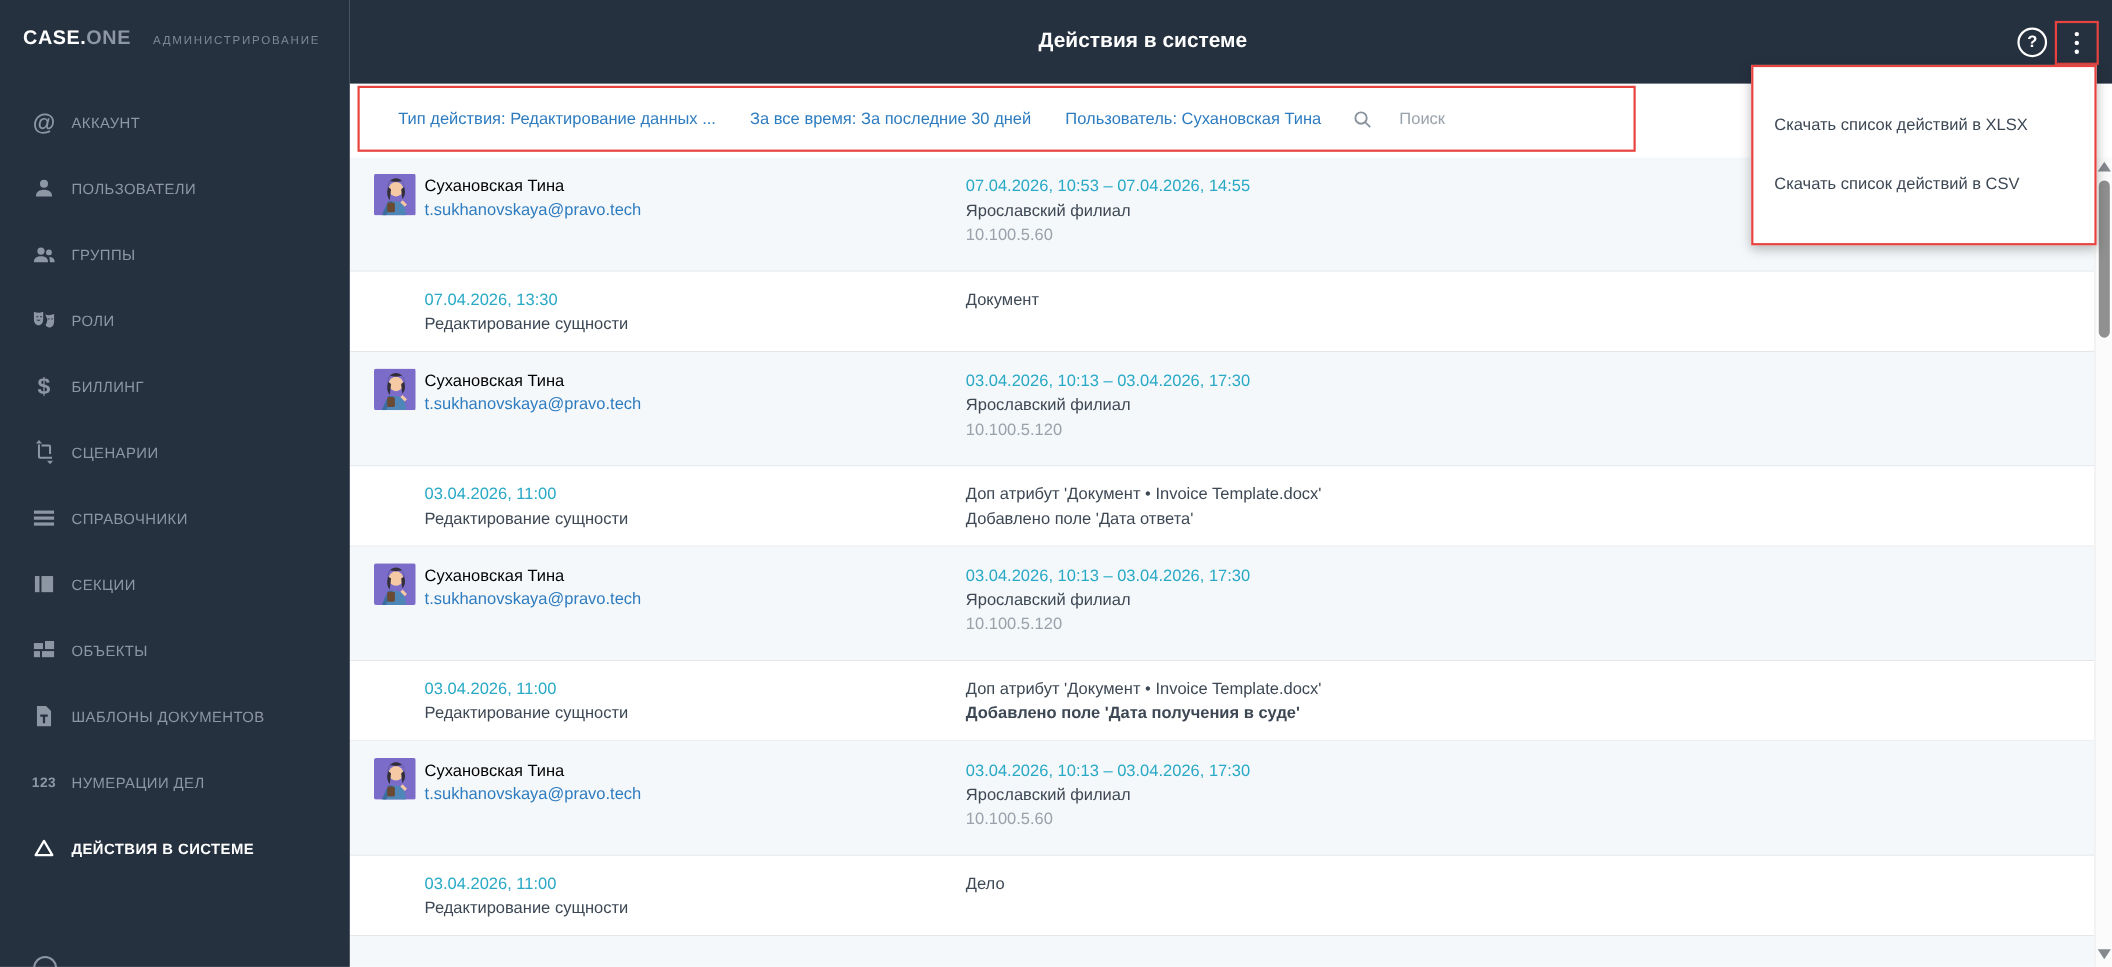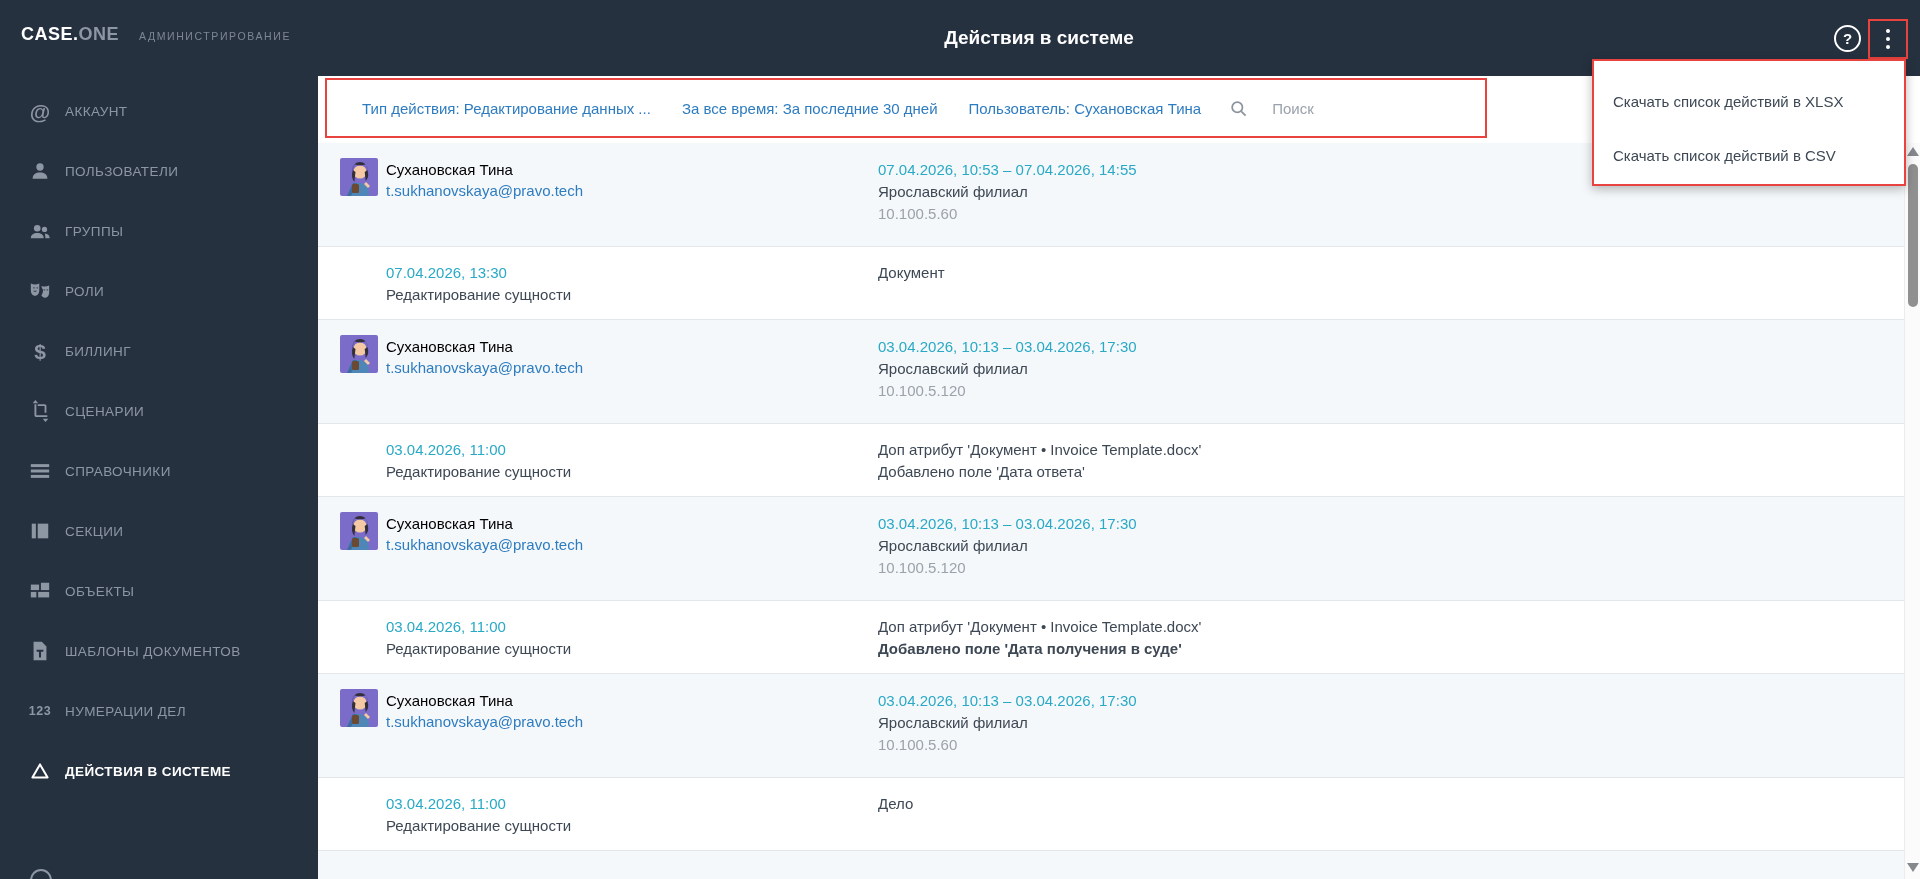--- a/index.html
+++ b/index.html
@@ -91,24 +91,24 @@
   .avatar { position:absolute; left:22px; top:15px; width:38px; height:38px; border-radius:2px; overflow:hidden; }
   .avatar svg { display:block; width:38px; height:38px; }
   .user-name { font-size:15px; color:#000000; line-height:21px; }
   .user-email { font-size:15px; color:#2e7cc0; line-height:21px; cursor:pointer; }
   .t-link { font-size:15px; color:#29a9c6; cursor:pointer; }
   .t-dark { font-size:15px; color:#3d4854; }
   .t-gray { font-size:15px; color:#9aa2ab; }
 
   
   .dropdown {
-    position:absolute; left:1592px; top:59px; width:314px; height:127px;
+    position:absolute; left:1592px; top:59px; width:314px; height:164px;
     background:#ffffff; border:2px solid #e8433f;
     box-shadow:0 3px 10px rgba(0,0,0,.28);
-    z-index:10; padding-top:13px;
+    z-index:10; padding-top:25px;
   }
   .dropdown .menu-item {
     height:54px; display:flex; align-items:center; padding-left:19px;
     font-size:15px; color:#3d4854; cursor:pointer; white-space:nowrap;
   }
 
   
   .scroll-track {
     position:absolute; right:0; top:143px; width:16px; bottom:0;
     background:#fbfbfb; border-left:1px solid #ececec; z-index:6;

